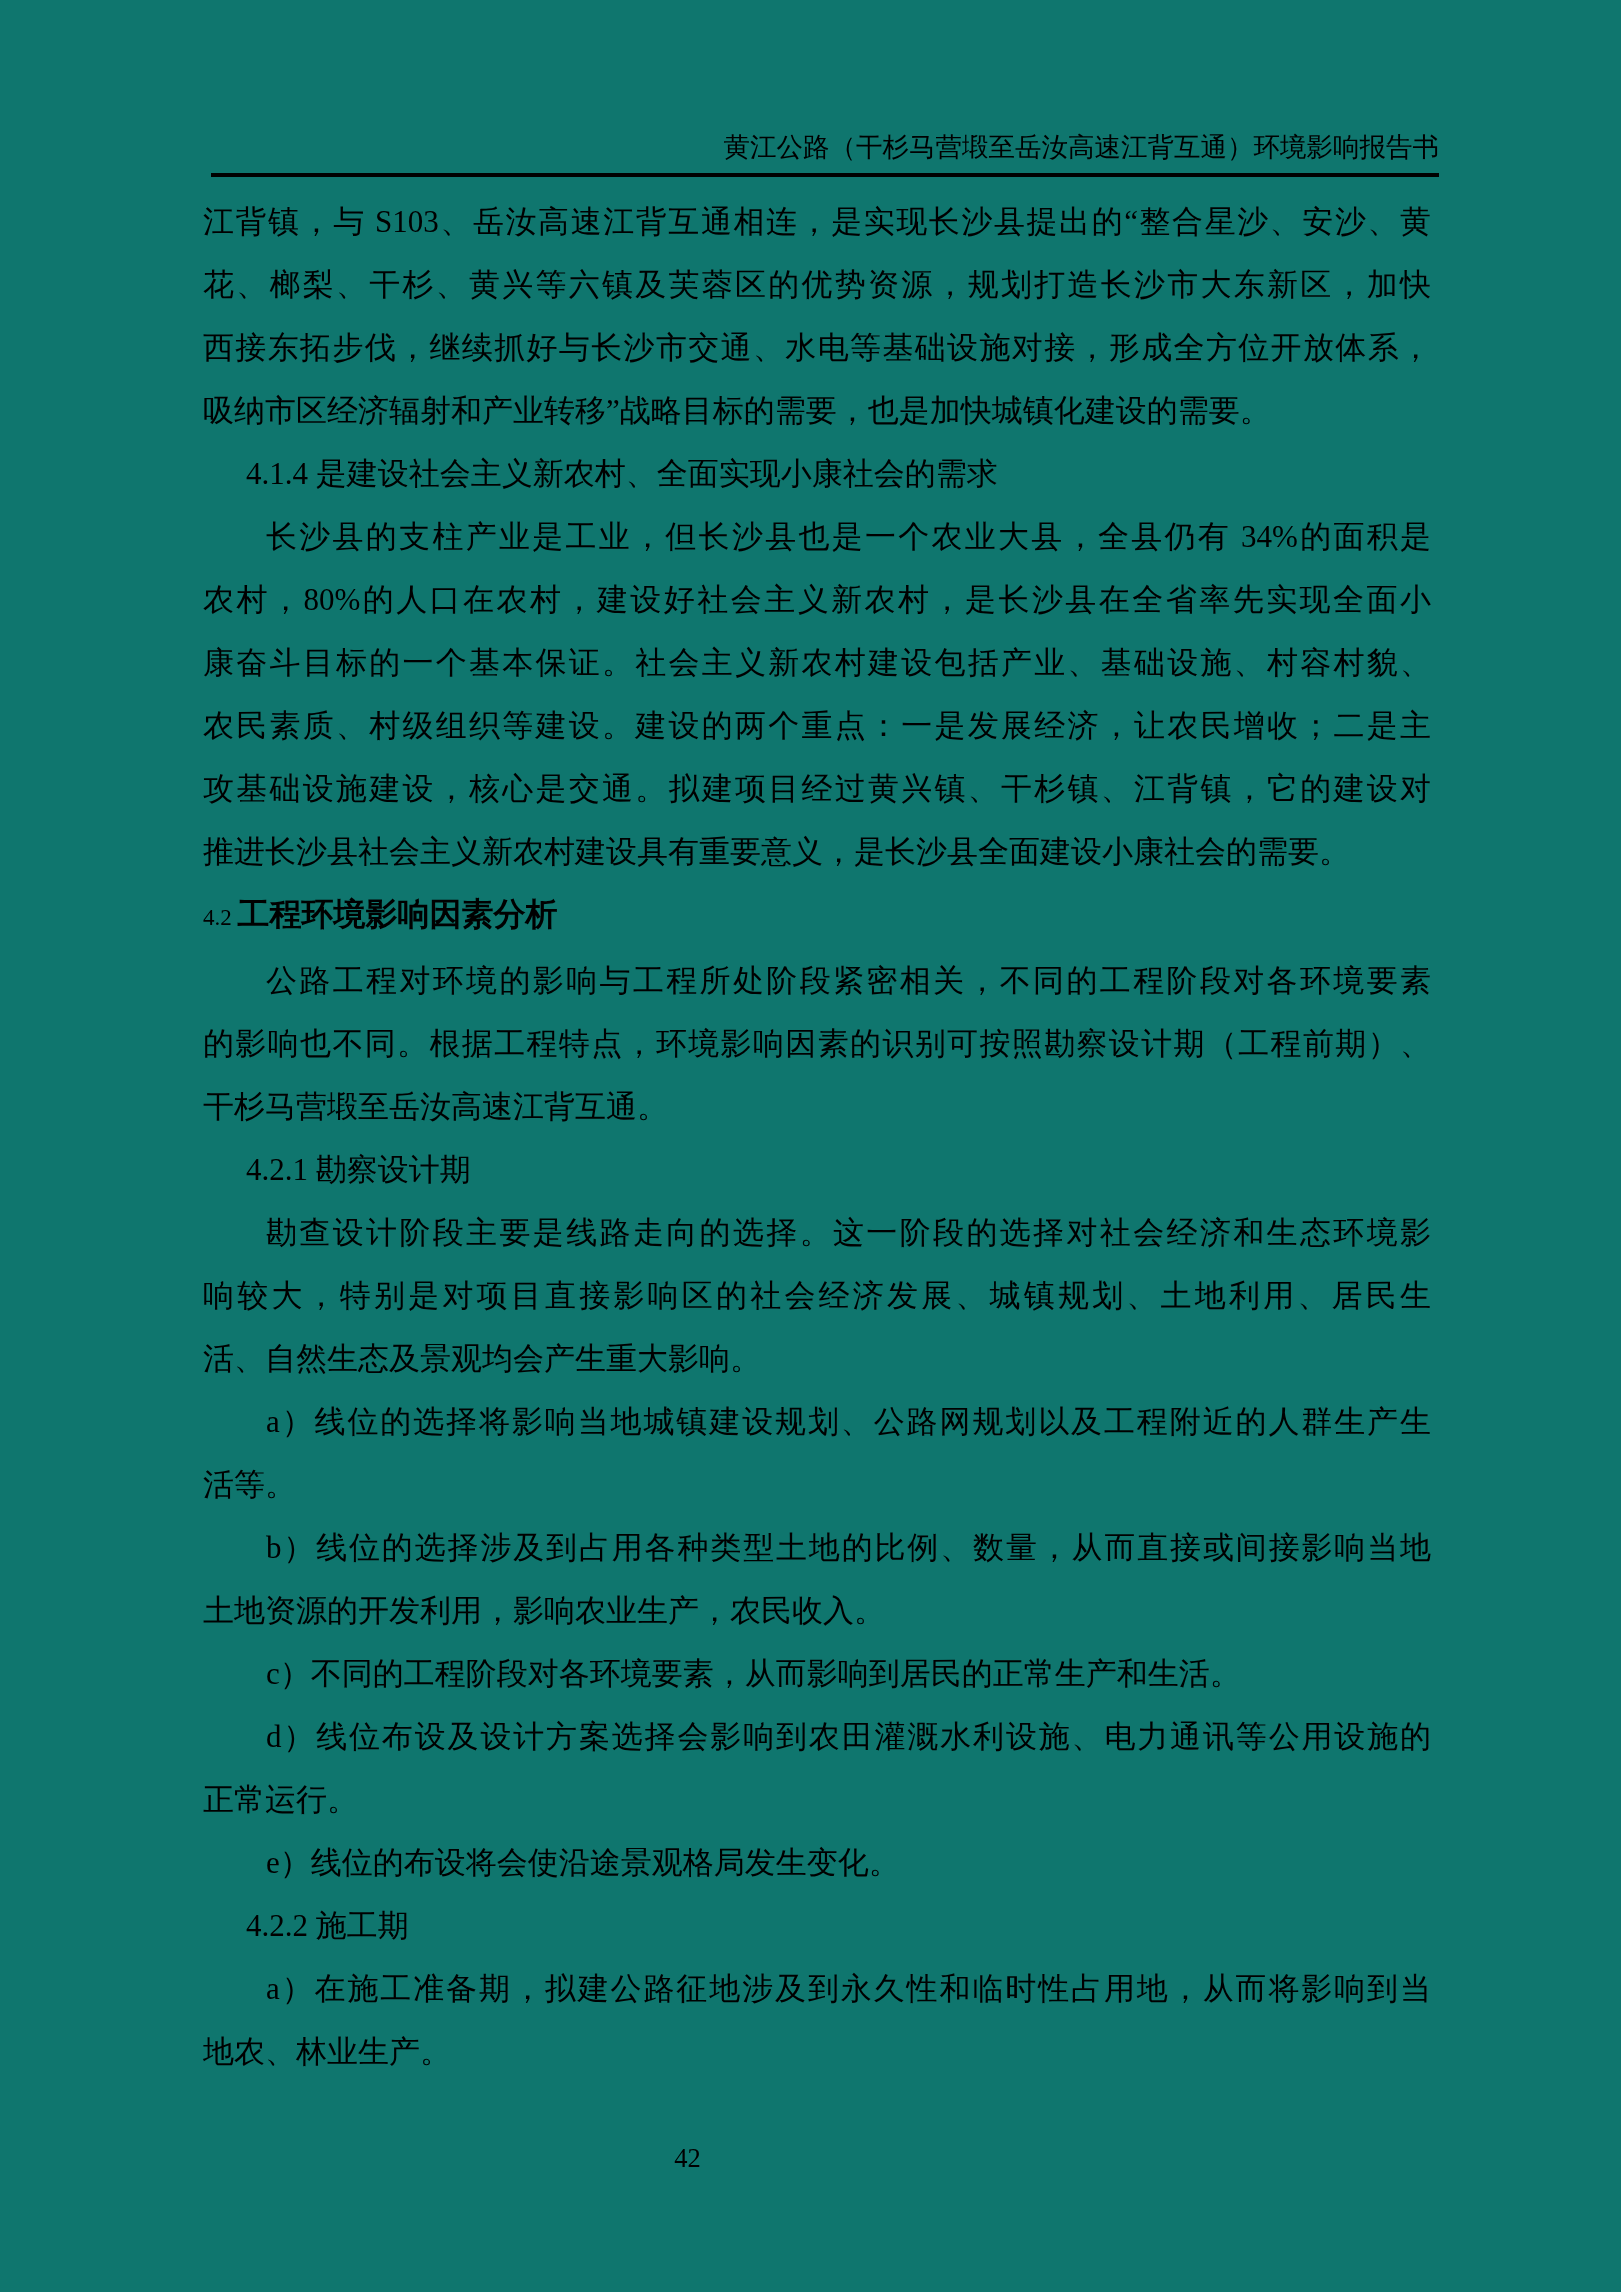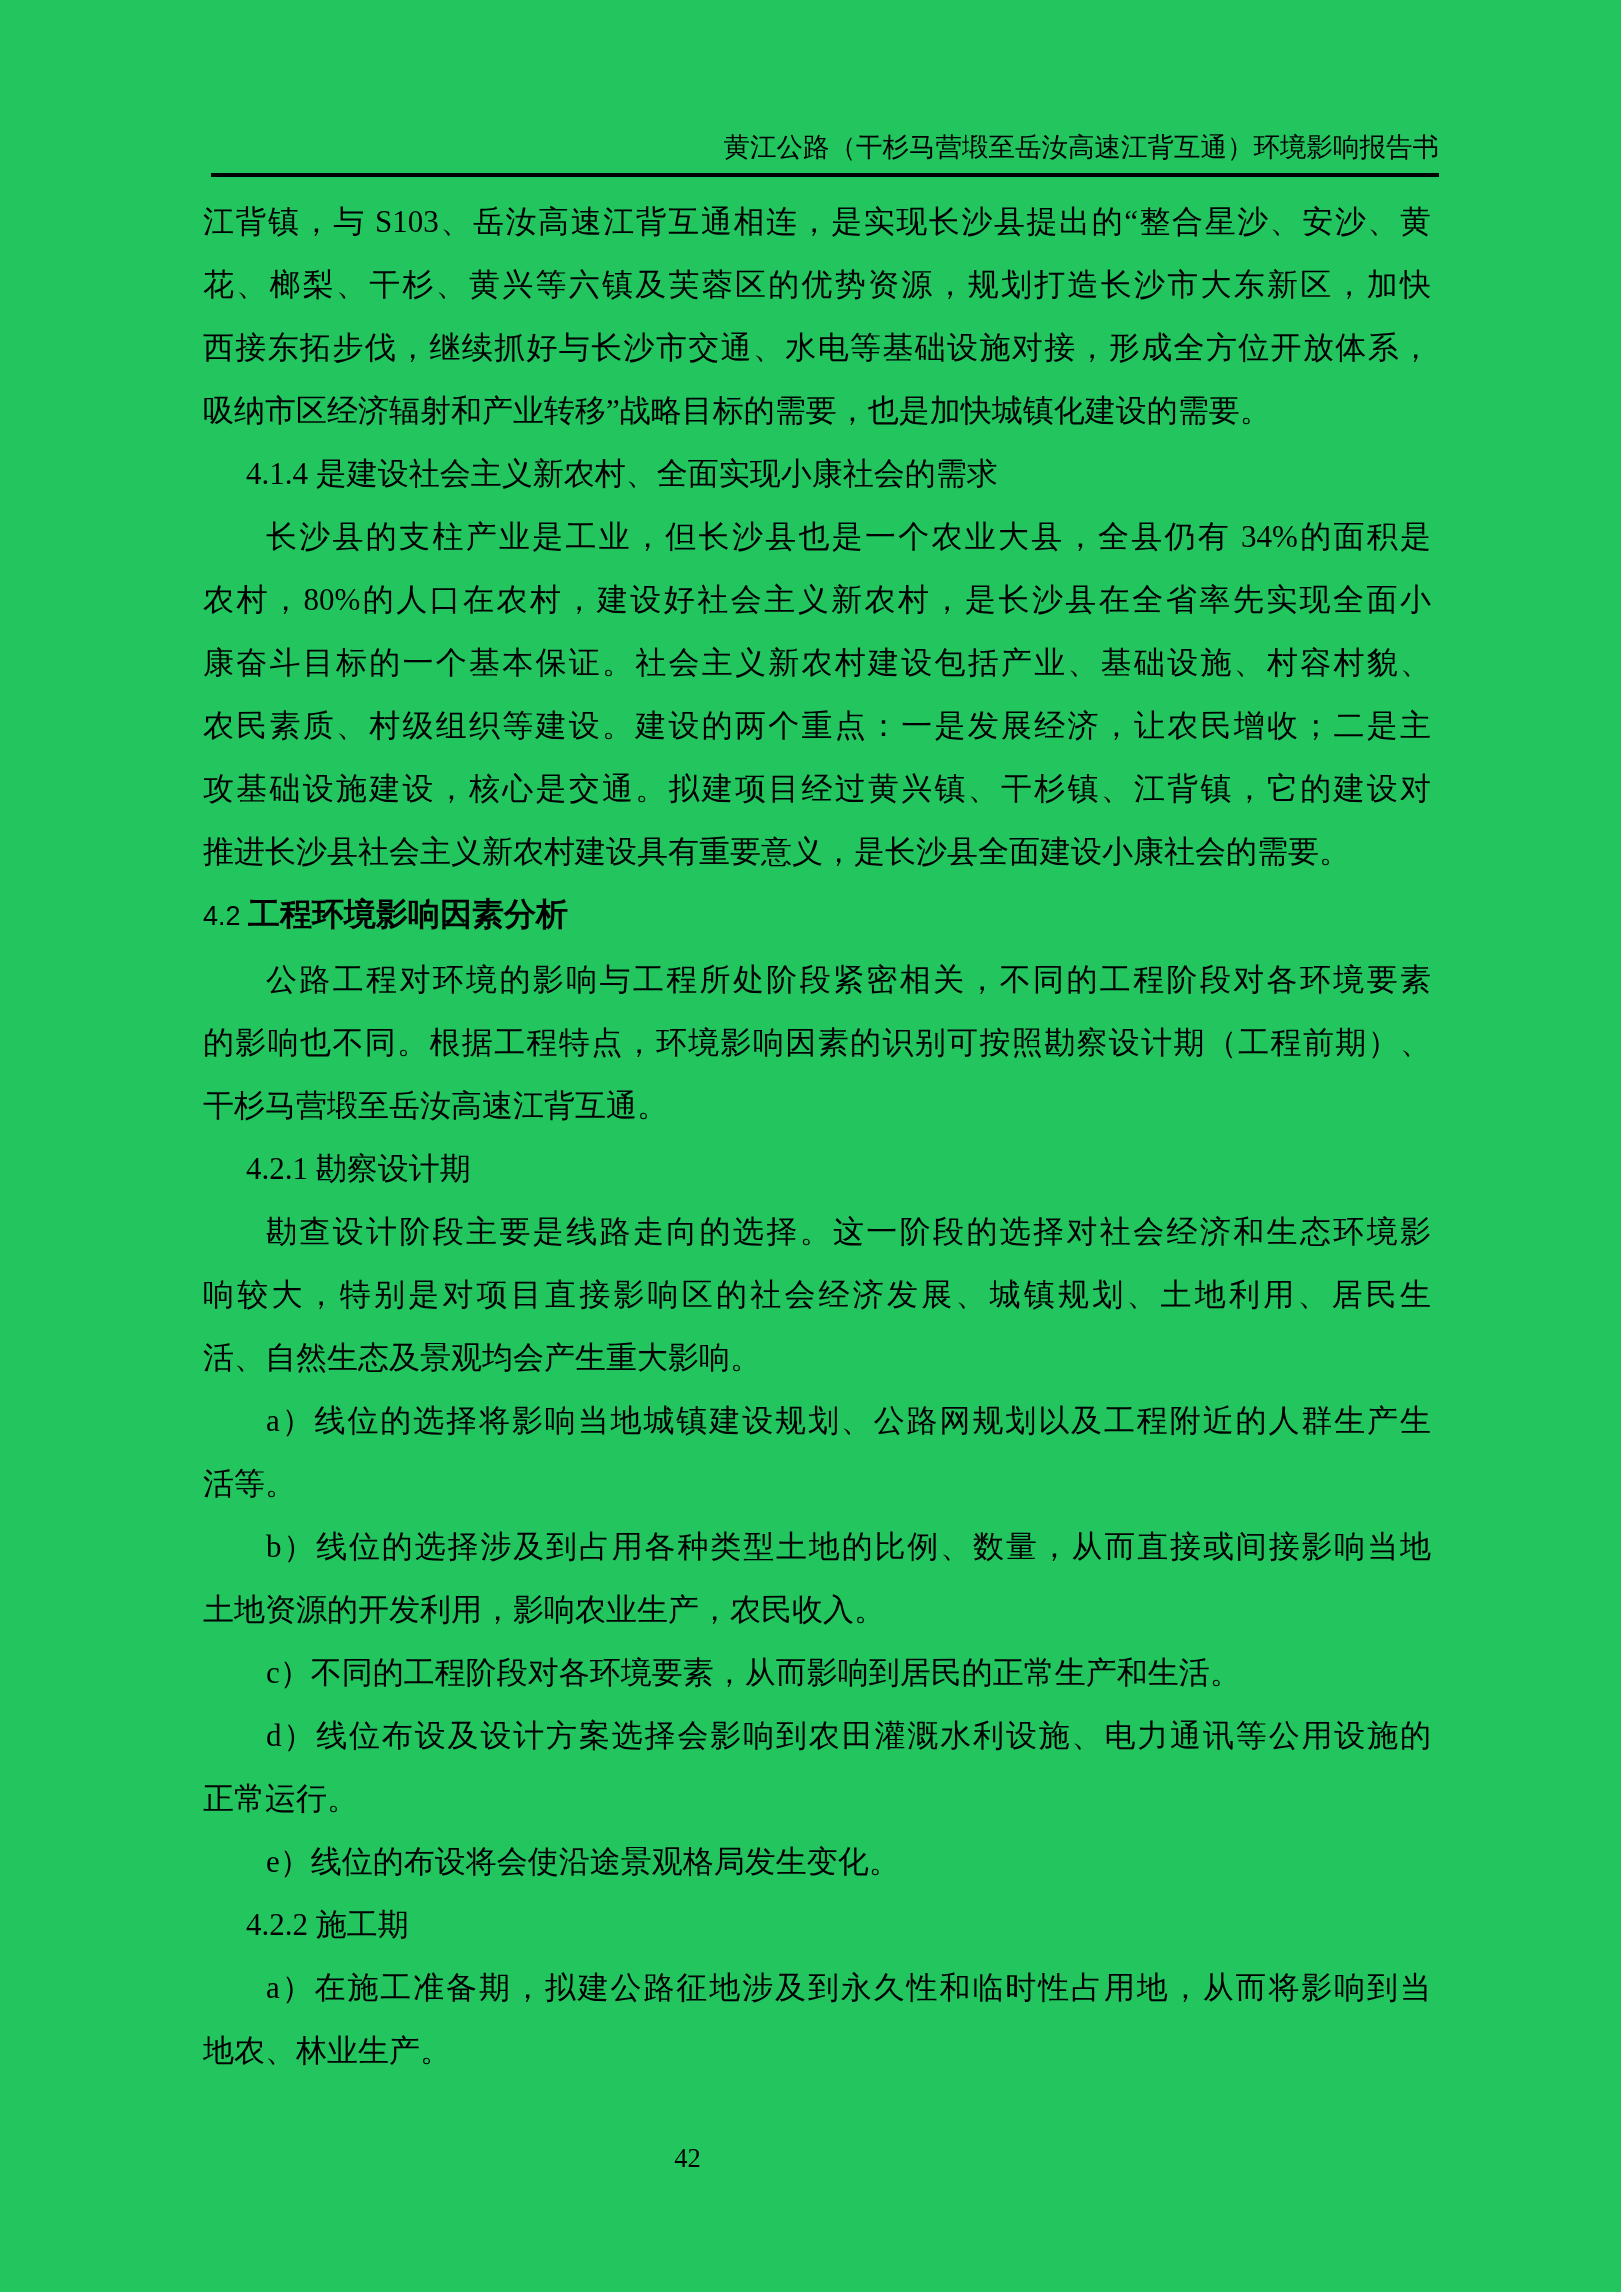--- a/index.html
+++ b/index.html
@@ -5,21 +5,21 @@
   * { margin: 0; padding: 0; box-sizing: border-box; }
   html, body { background: #ffffff; }
   body {
     width: 1621px;
     height: 2293px;
     position: relative;
     color: #000000;
     font-family: "Liberation Serif", "DejaVu Serif", serif;
     overflow: hidden;
   }
-  .page { position: absolute; inset: 0; background: #22c55e; }
+  .page { position: absolute; inset: 0; background: #0f766e; }
   .header-title {
     position: absolute;
     left: 211px;
     top: 131px;
     width: 1228px;
     text-align: right;
     font-size: 26.5px;
     line-height: 33px;
     font-family: "Liberation Serif", "DejaVu Serif", serif;
   }
@@ -42,23 +42,23 @@
   .line { min-height: 63px; }
   .line.indent { text-indent: 63px; }
   .line.fill { text-align: justify; text-align-last: justify; }
   .heading3 { font-size: 31px; margin-left: 43px; }
   .heading2 {
     font-family: "Liberation Sans", "DejaVu Sans", sans-serif;
     font-weight: 700;
     font-size: 32px;
   }
   .heading2 .hnum {
-    font-family: Liberation Sans, sans-serif;
+    font-family: Liberation Serif, serif;
     font-weight: 400;
-    font-size: 27px;
+    font-size: 23px;
   }
   .footer-page {
     position: absolute;
     top: 2143px;
     left: 0;
     width: 1375px;
     text-align: center;
     font-size: 26.5px;
   }
 </style>

